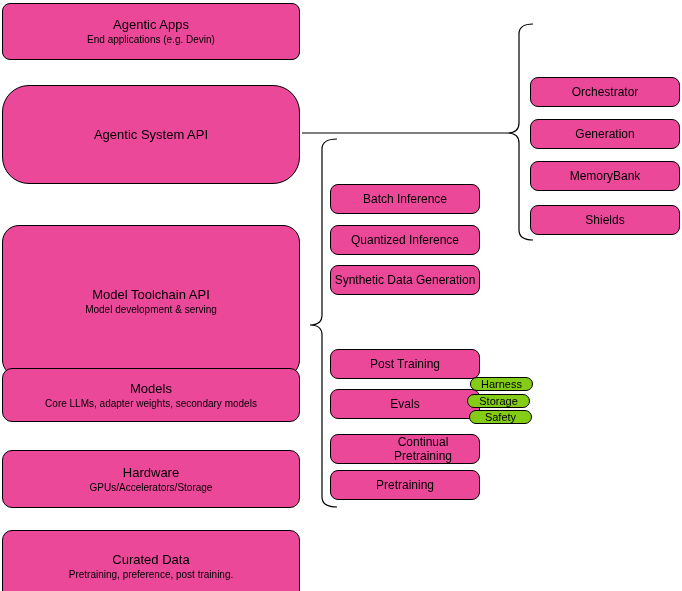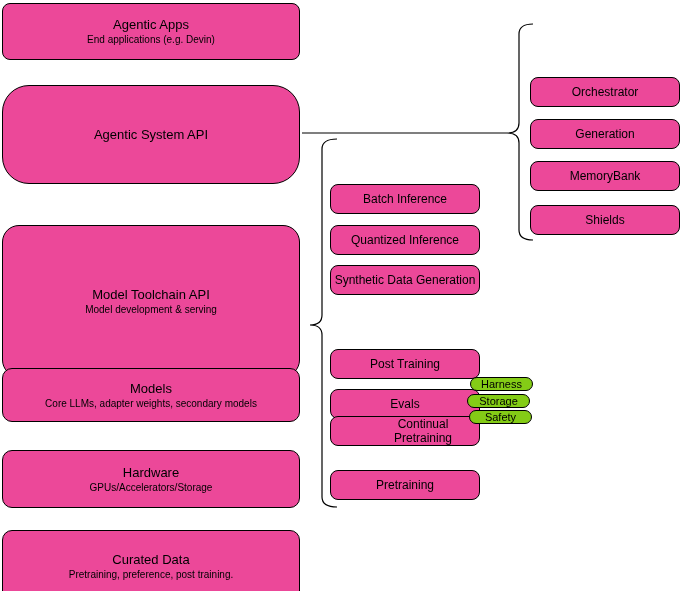--- a/index.html
+++ b/index.html
@@ -111,21 +111,21 @@
   </div>
   <div class="node svc-node" style="top:265px;">
     <span>Synthetic Data Generation</span>
   </div>
   <div class="node svc-node" style="top:349px;">
     <span>Post Training</span>
   </div>
   <div class="node svc-node" style="top:389px;">
     <span>Evals</span>
   </div>
-  <div class="node svc-node" style="top:416px;padding-left:36px;">
+  <div class="node svc-node" style="top:434px;padding-left:36px;">
     <span>Continual Pretraining</span>
   </div>
   <div class="node svc-node" style="top:470px;">
     <span>Pretraining</span>
   </div>
 
   <div class="pill" style="left:470px;top:377px;">
     <span>Harness</span>
   </div>
   <div class="pill" style="left:467px;top:394px;">

